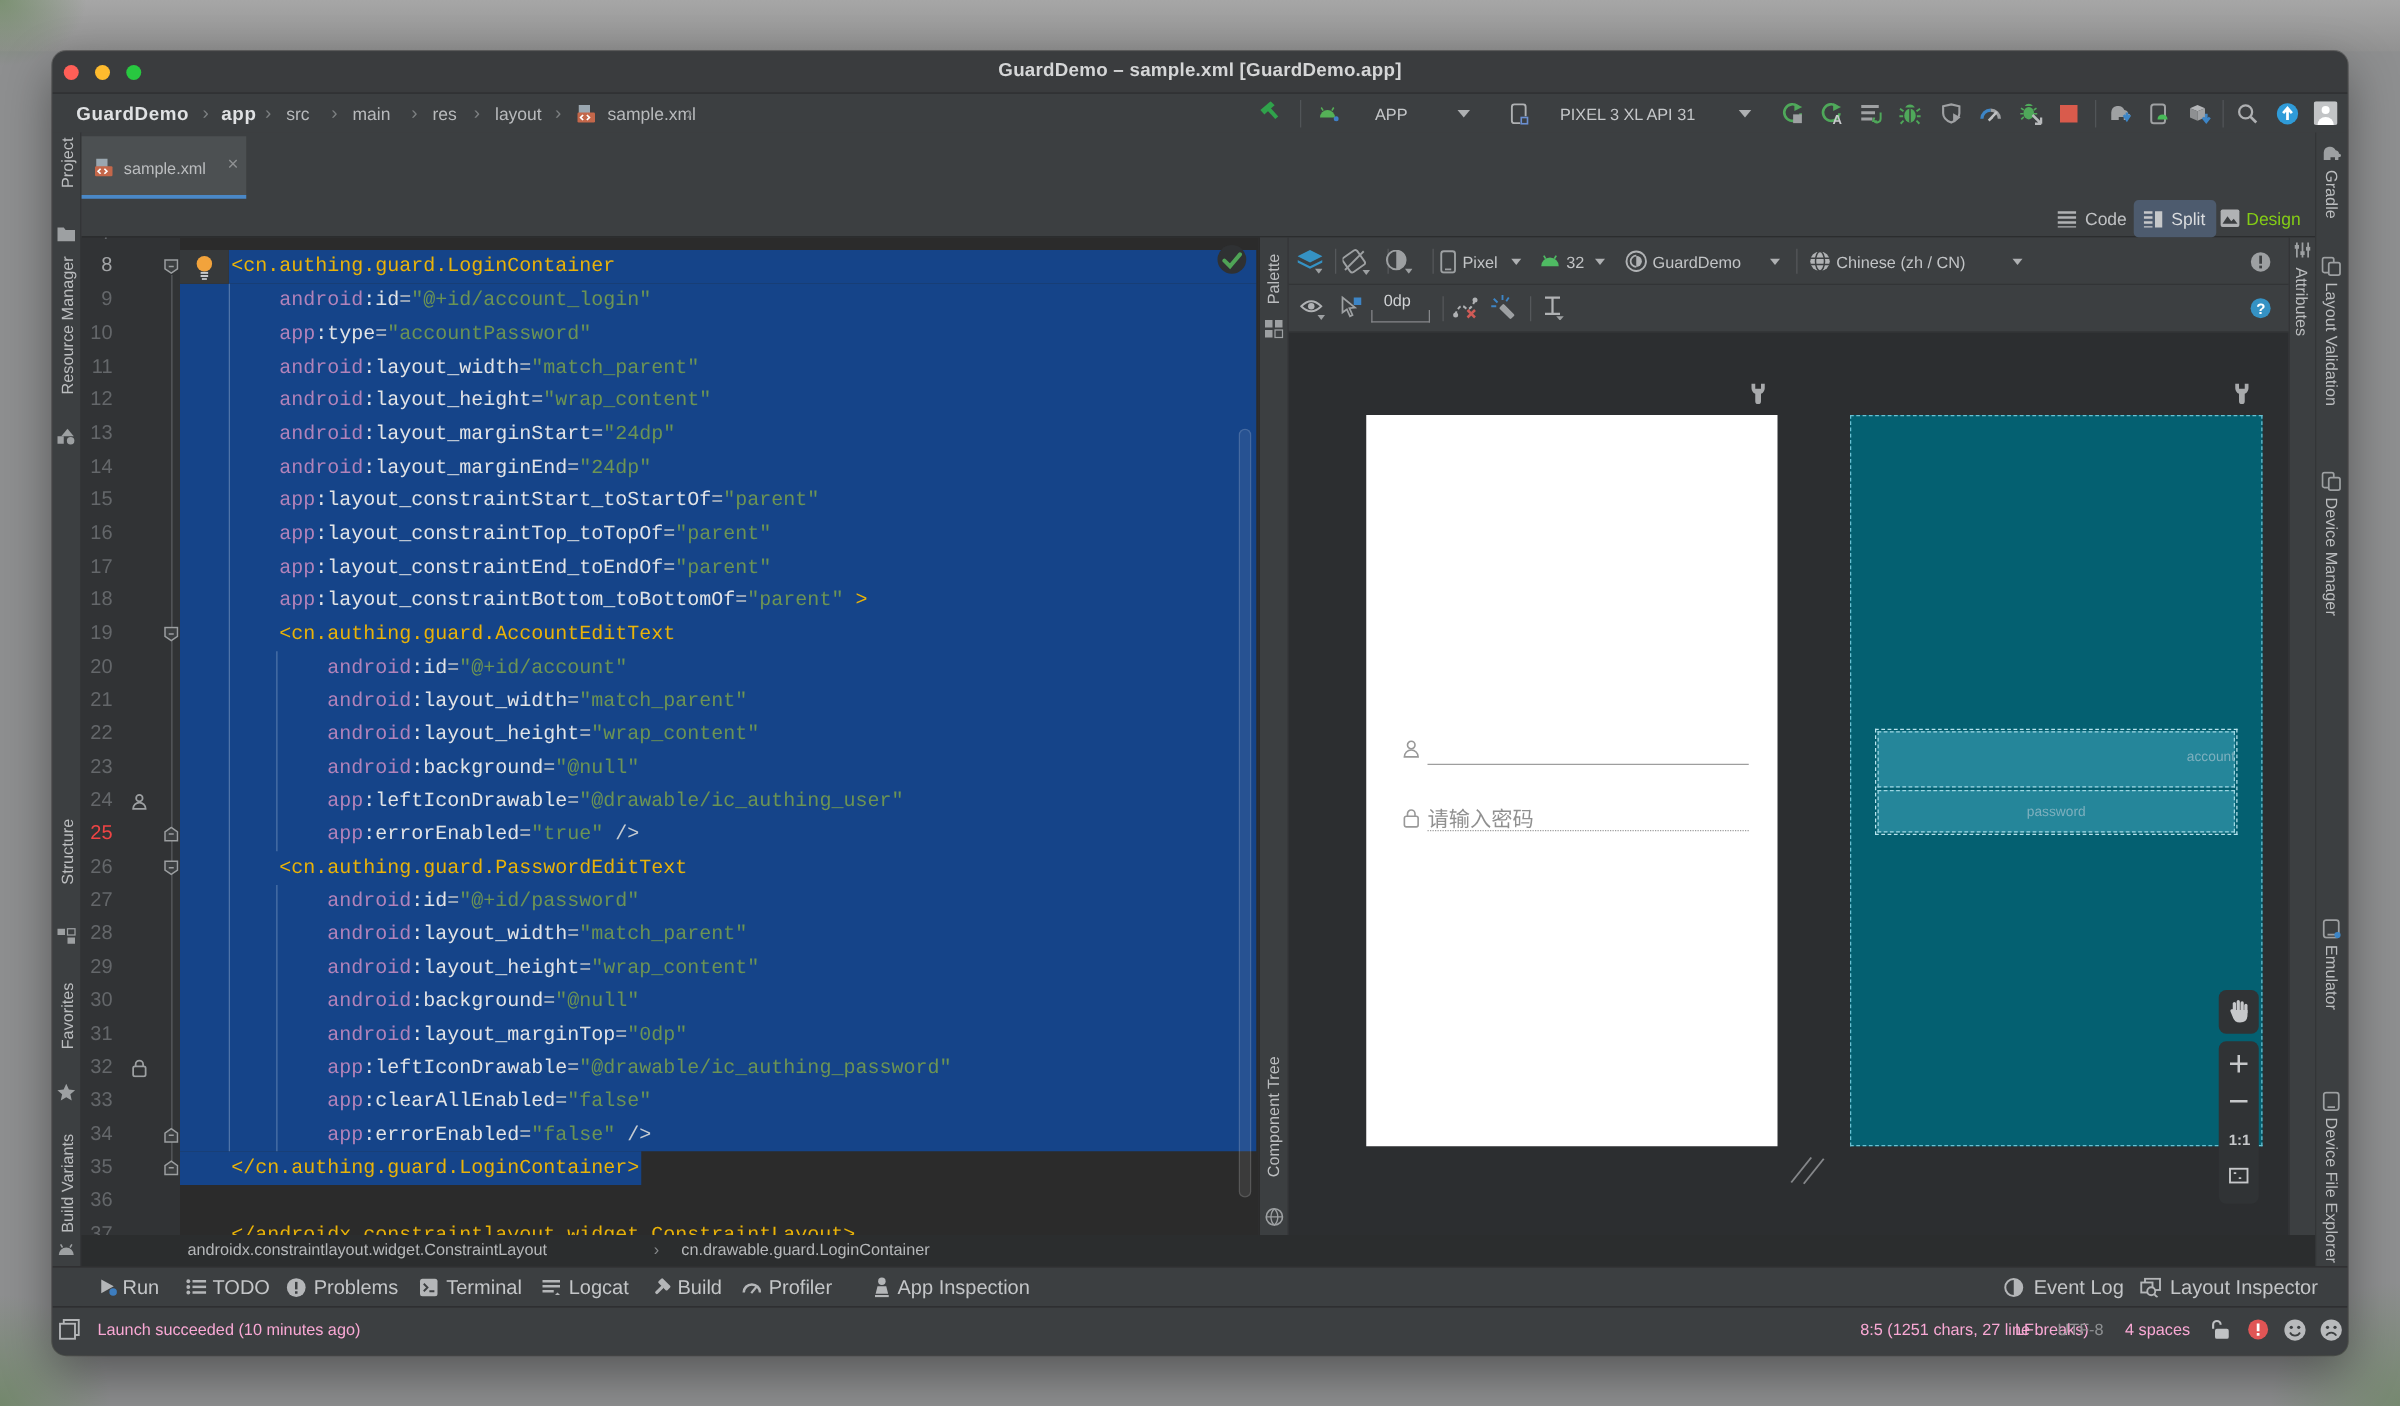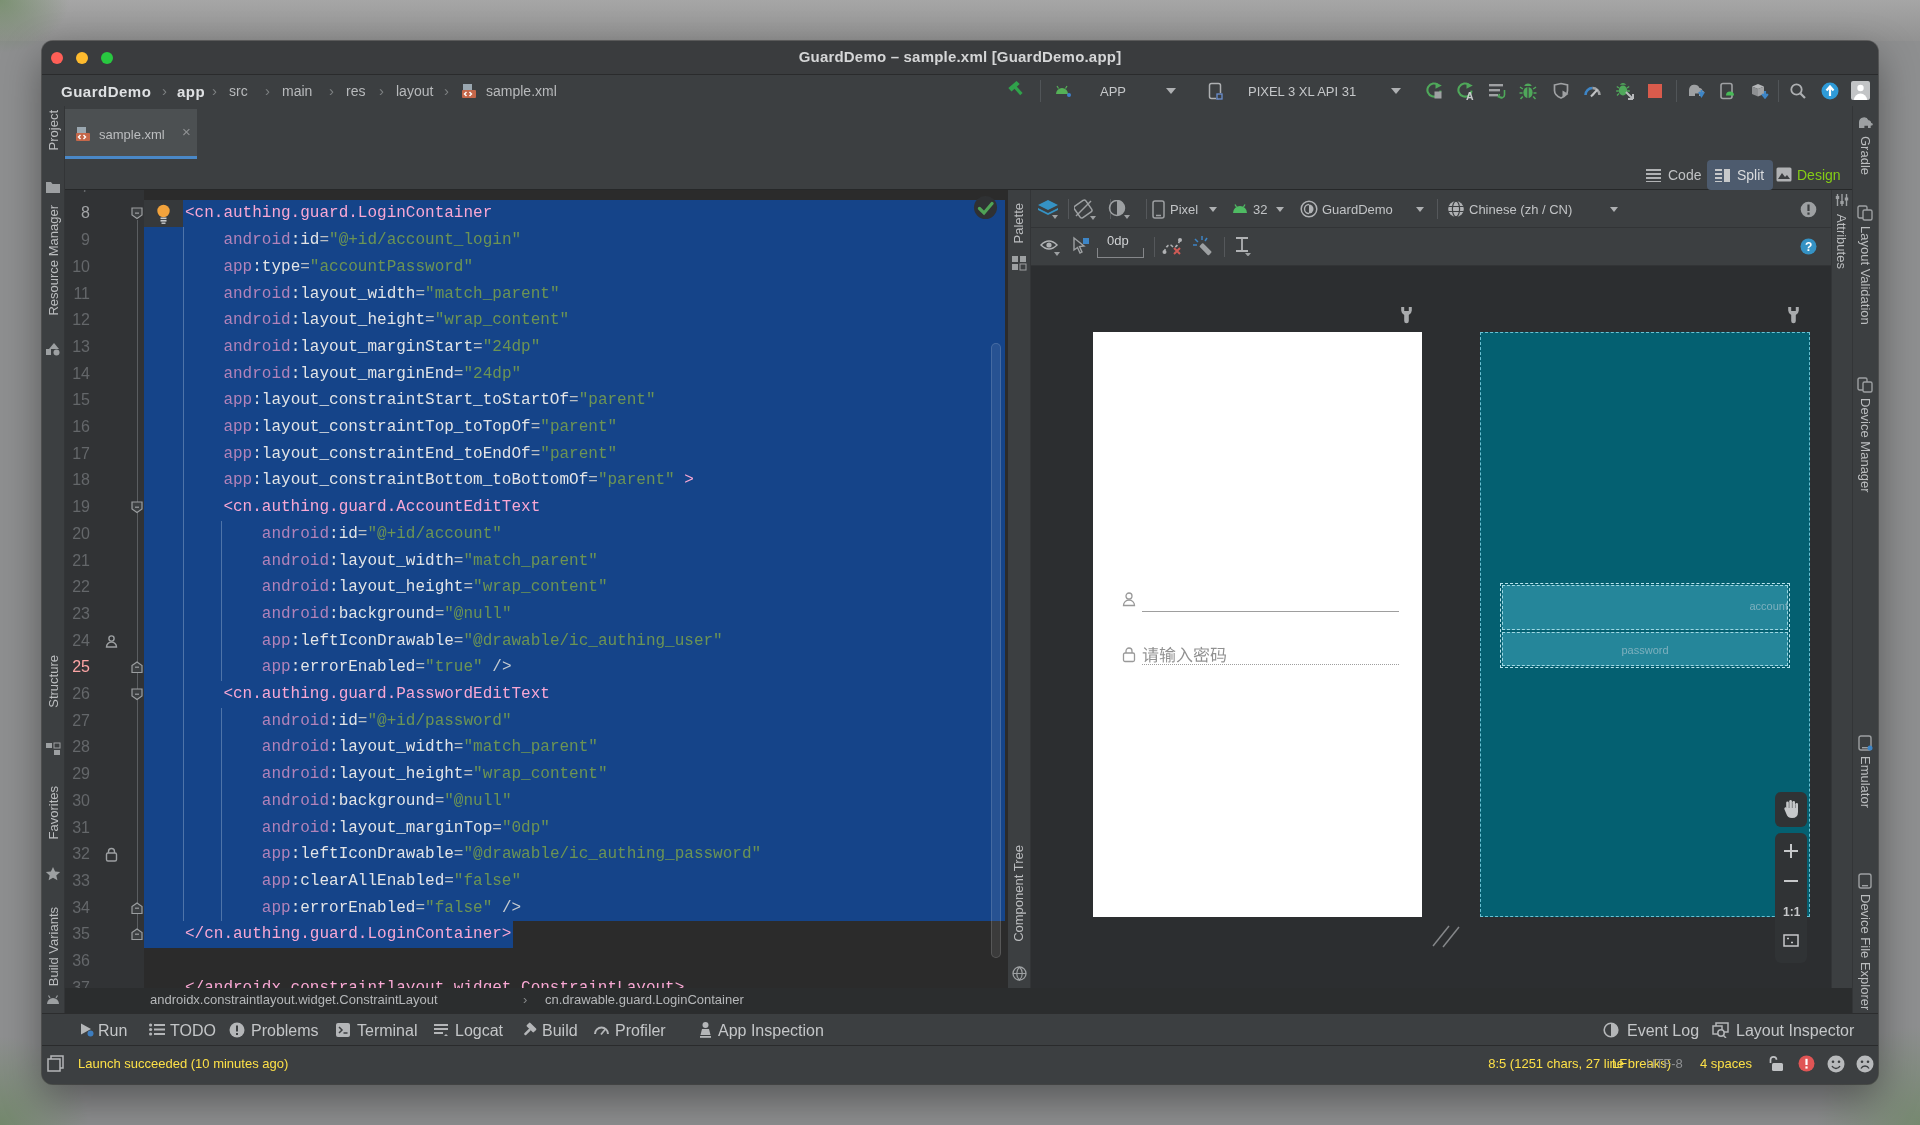--- a/index.html
+++ b/index.html
@@ -34,27 +34,27 @@
   .tabu { left:65px; top:156px; width:132px; height:3px; background:#4a88c7; }
   .vtextL { writing-mode:vertical-rl; transform:rotate(180deg); font-size:13px; color:#bbbdbf; }
   .vtextR { writing-mode:vertical-rl; font-size:13px; color:#bbbdbf; }
   .lstrip { left:42px; top:106px; width:23px; height:939px; background:#3c3f41;
             border-right:1px solid #333537; }
   .rstrip { left:1852px; top:106px; width:26px; height:939px; background:#3c3f41;
             border-left:1px solid #333537; }
   pre { font-family:"Liberation Mono",monospace; }
   .code { font-size:16px; line-height:26.7px; color:#a9b7c6; }
   .ns { color:#b283ba; } .pn { color:#e2e4e6; } .eq { color:#b9bec3; }
-  .st { color:#6c9454; } .tg { color:#f9a8d4;font-family:Liberation Mono, monospace; } .sl { color:#c6ccd2; }
+  .st { color:#6c9454; } .tg { color:#eab308;font-family:Liberation Mono, monospace; } .sl { color:#c6ccd2; }
   .gnum { font-size:16px; line-height:26.7px; color:#64676a; text-align:right; }
   .sep { width:1px; height:22px; background:#515558; top:80px; }
   .dsep { width:1px; height:20px; background:#55585b; }
   .dtext { font-size:13px; color:#c2c4c6; }
   .btext { font-size:16px; color:#c4c6c8; top:1022px; }
-  .stext { font-size:13px; color:#fde047; top:1056px; }
+  .stext { font-size:13px; color:#f9a8d4; top:1056px; }
   svg { display:block; }
 </style>
 </head>
 <body>
 <div class="a bg-top"></div>
 <div class="a corner-tl"></div>
 <div class="a corner-bl"></div>
 <div class="a corner-br"></div>
 <div class="a window">
     <div class="a gw">
@@ -287,21 +287,21 @@
             <div style="color:#64676a">15</div>
             <div style="color:#64676a">16</div>
             <div style="color:#64676a">17</div>
             <div style="color:#64676a">18</div>
             <div style="color:#64676a">19</div>
             <div style="color:#64676a">20</div>
             <div style="color:#64676a">21</div>
             <div style="color:#64676a">22</div>
             <div style="color:#64676a">23</div>
             <div style="color:#64676a">24</div>
-            <div style="color:#fca5a5">25</div>
+            <div style="color:#ef4444">25</div>
             <div style="color:#64676a">26</div>
             <div style="color:#64676a">27</div>
             <div style="color:#64676a">28</div>
             <div style="color:#64676a">29</div>
             <div style="color:#64676a">30</div>
             <div style="color:#64676a">31</div>
             <div style="color:#64676a">32</div>
             <div style="color:#64676a">33</div>
             <div style="color:#64676a">34</div>
             <div style="color:#64676a">35</div>

